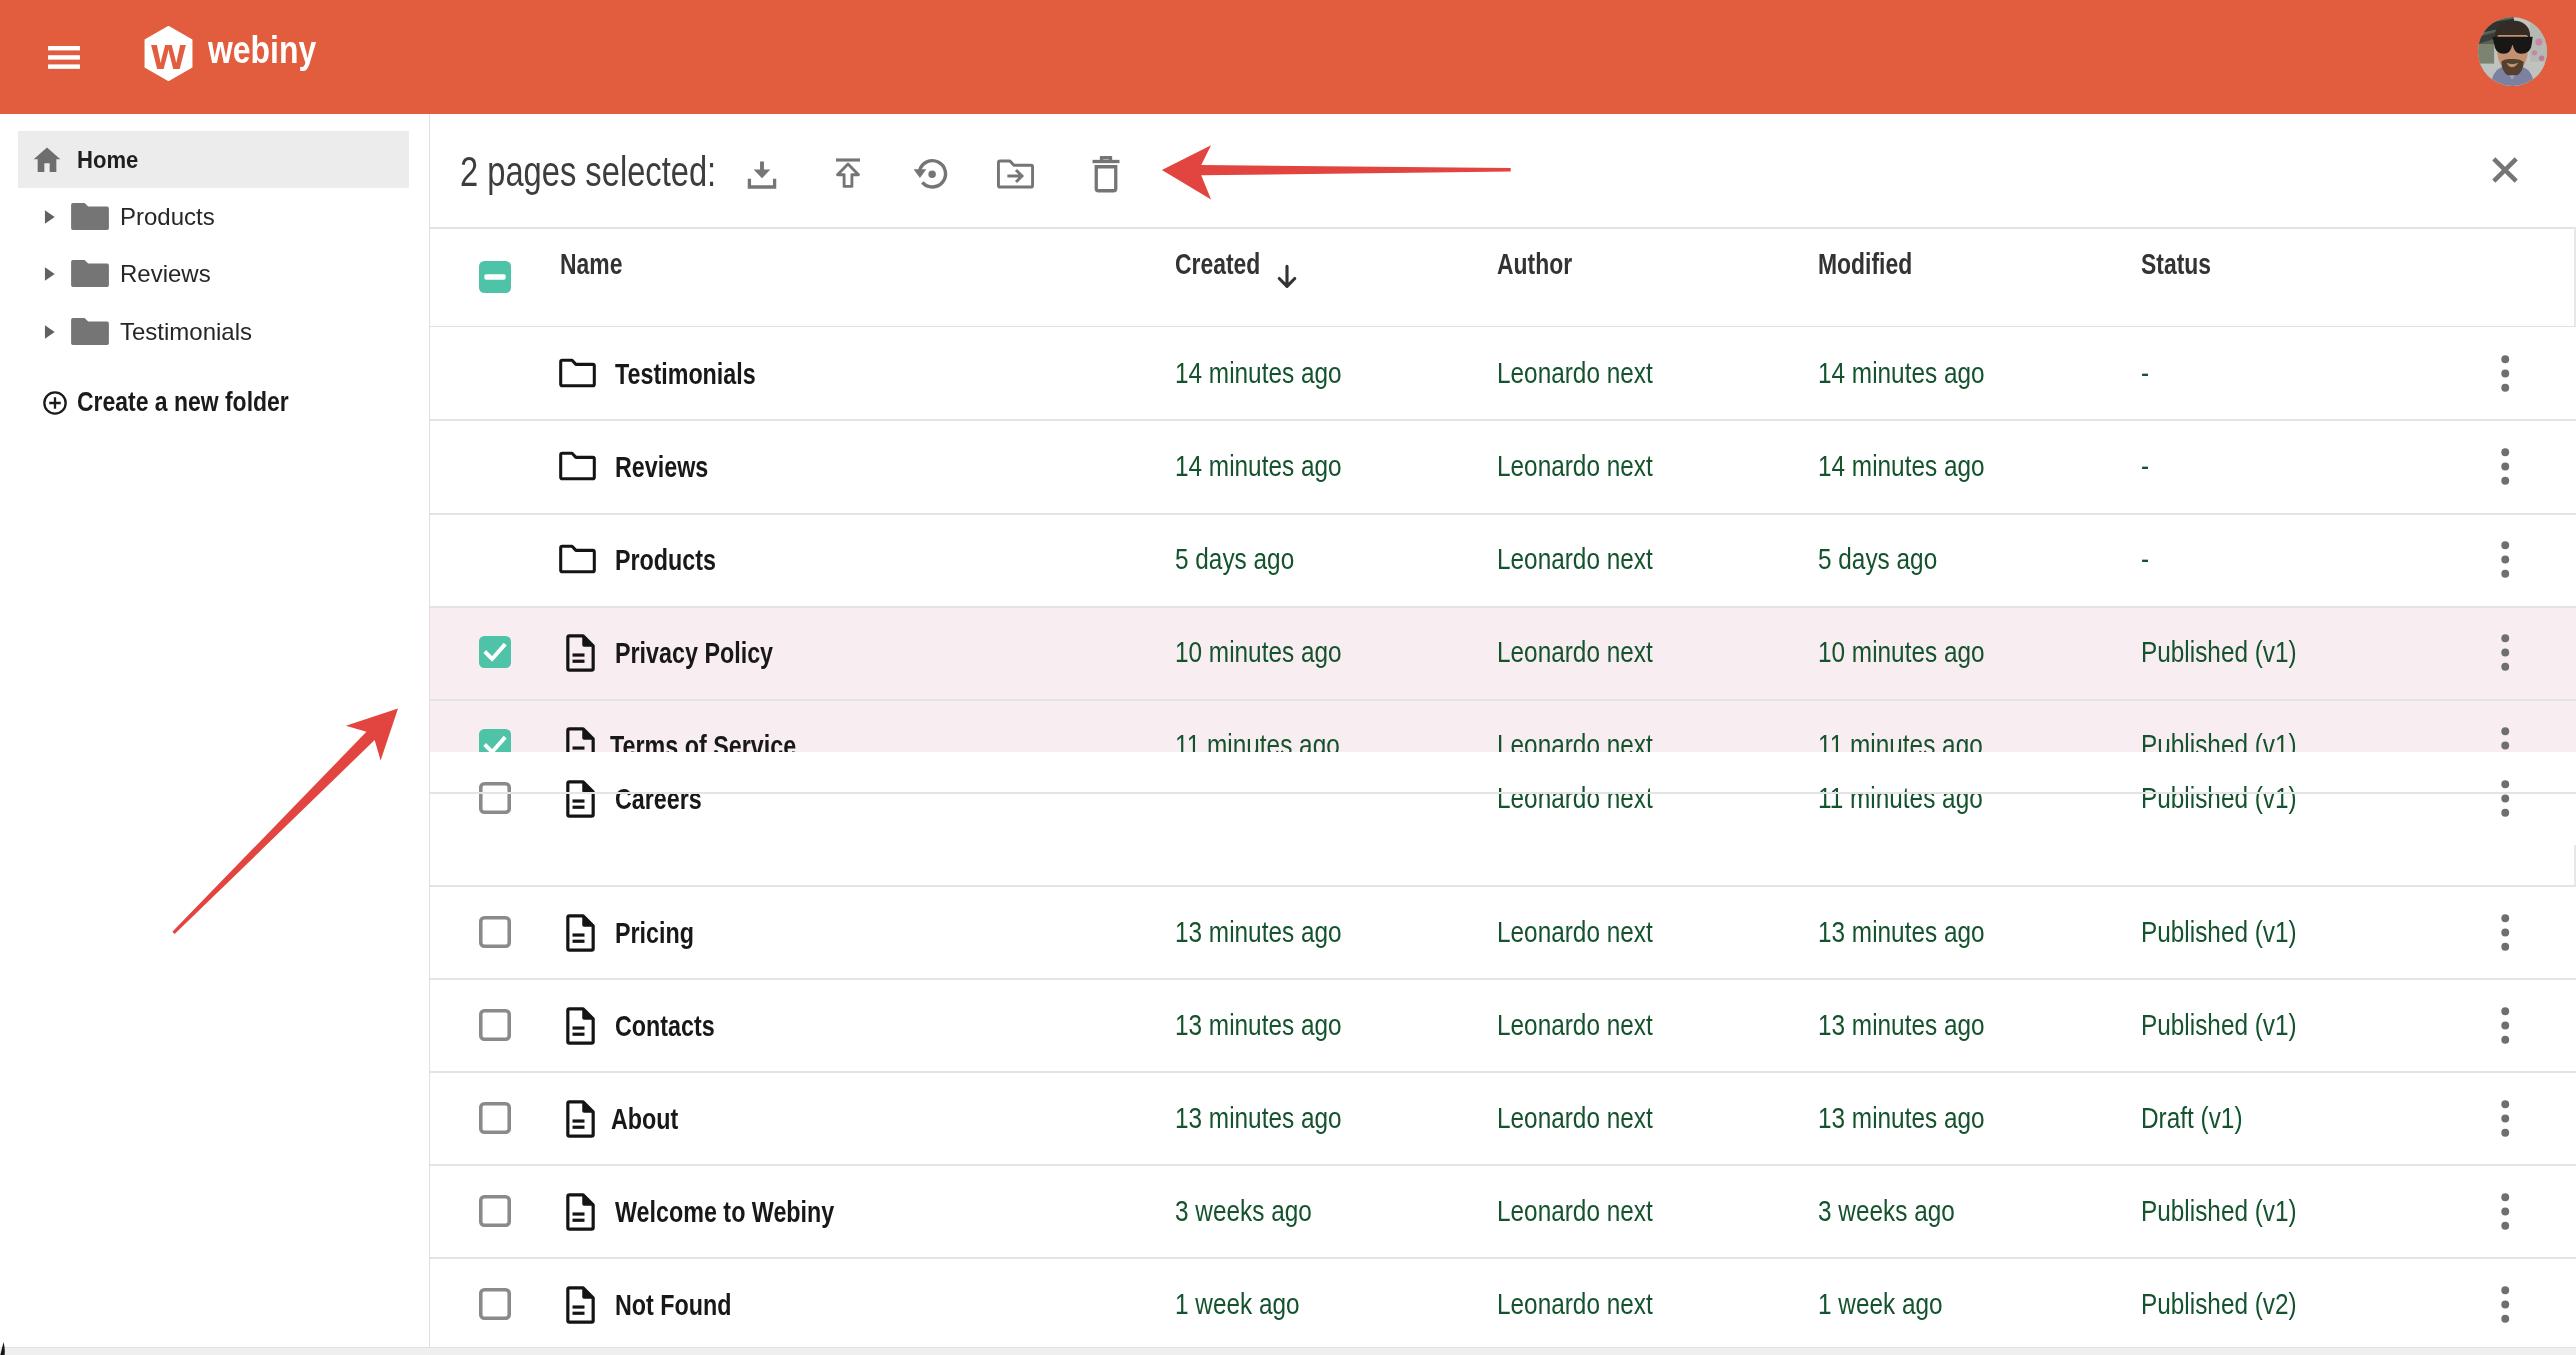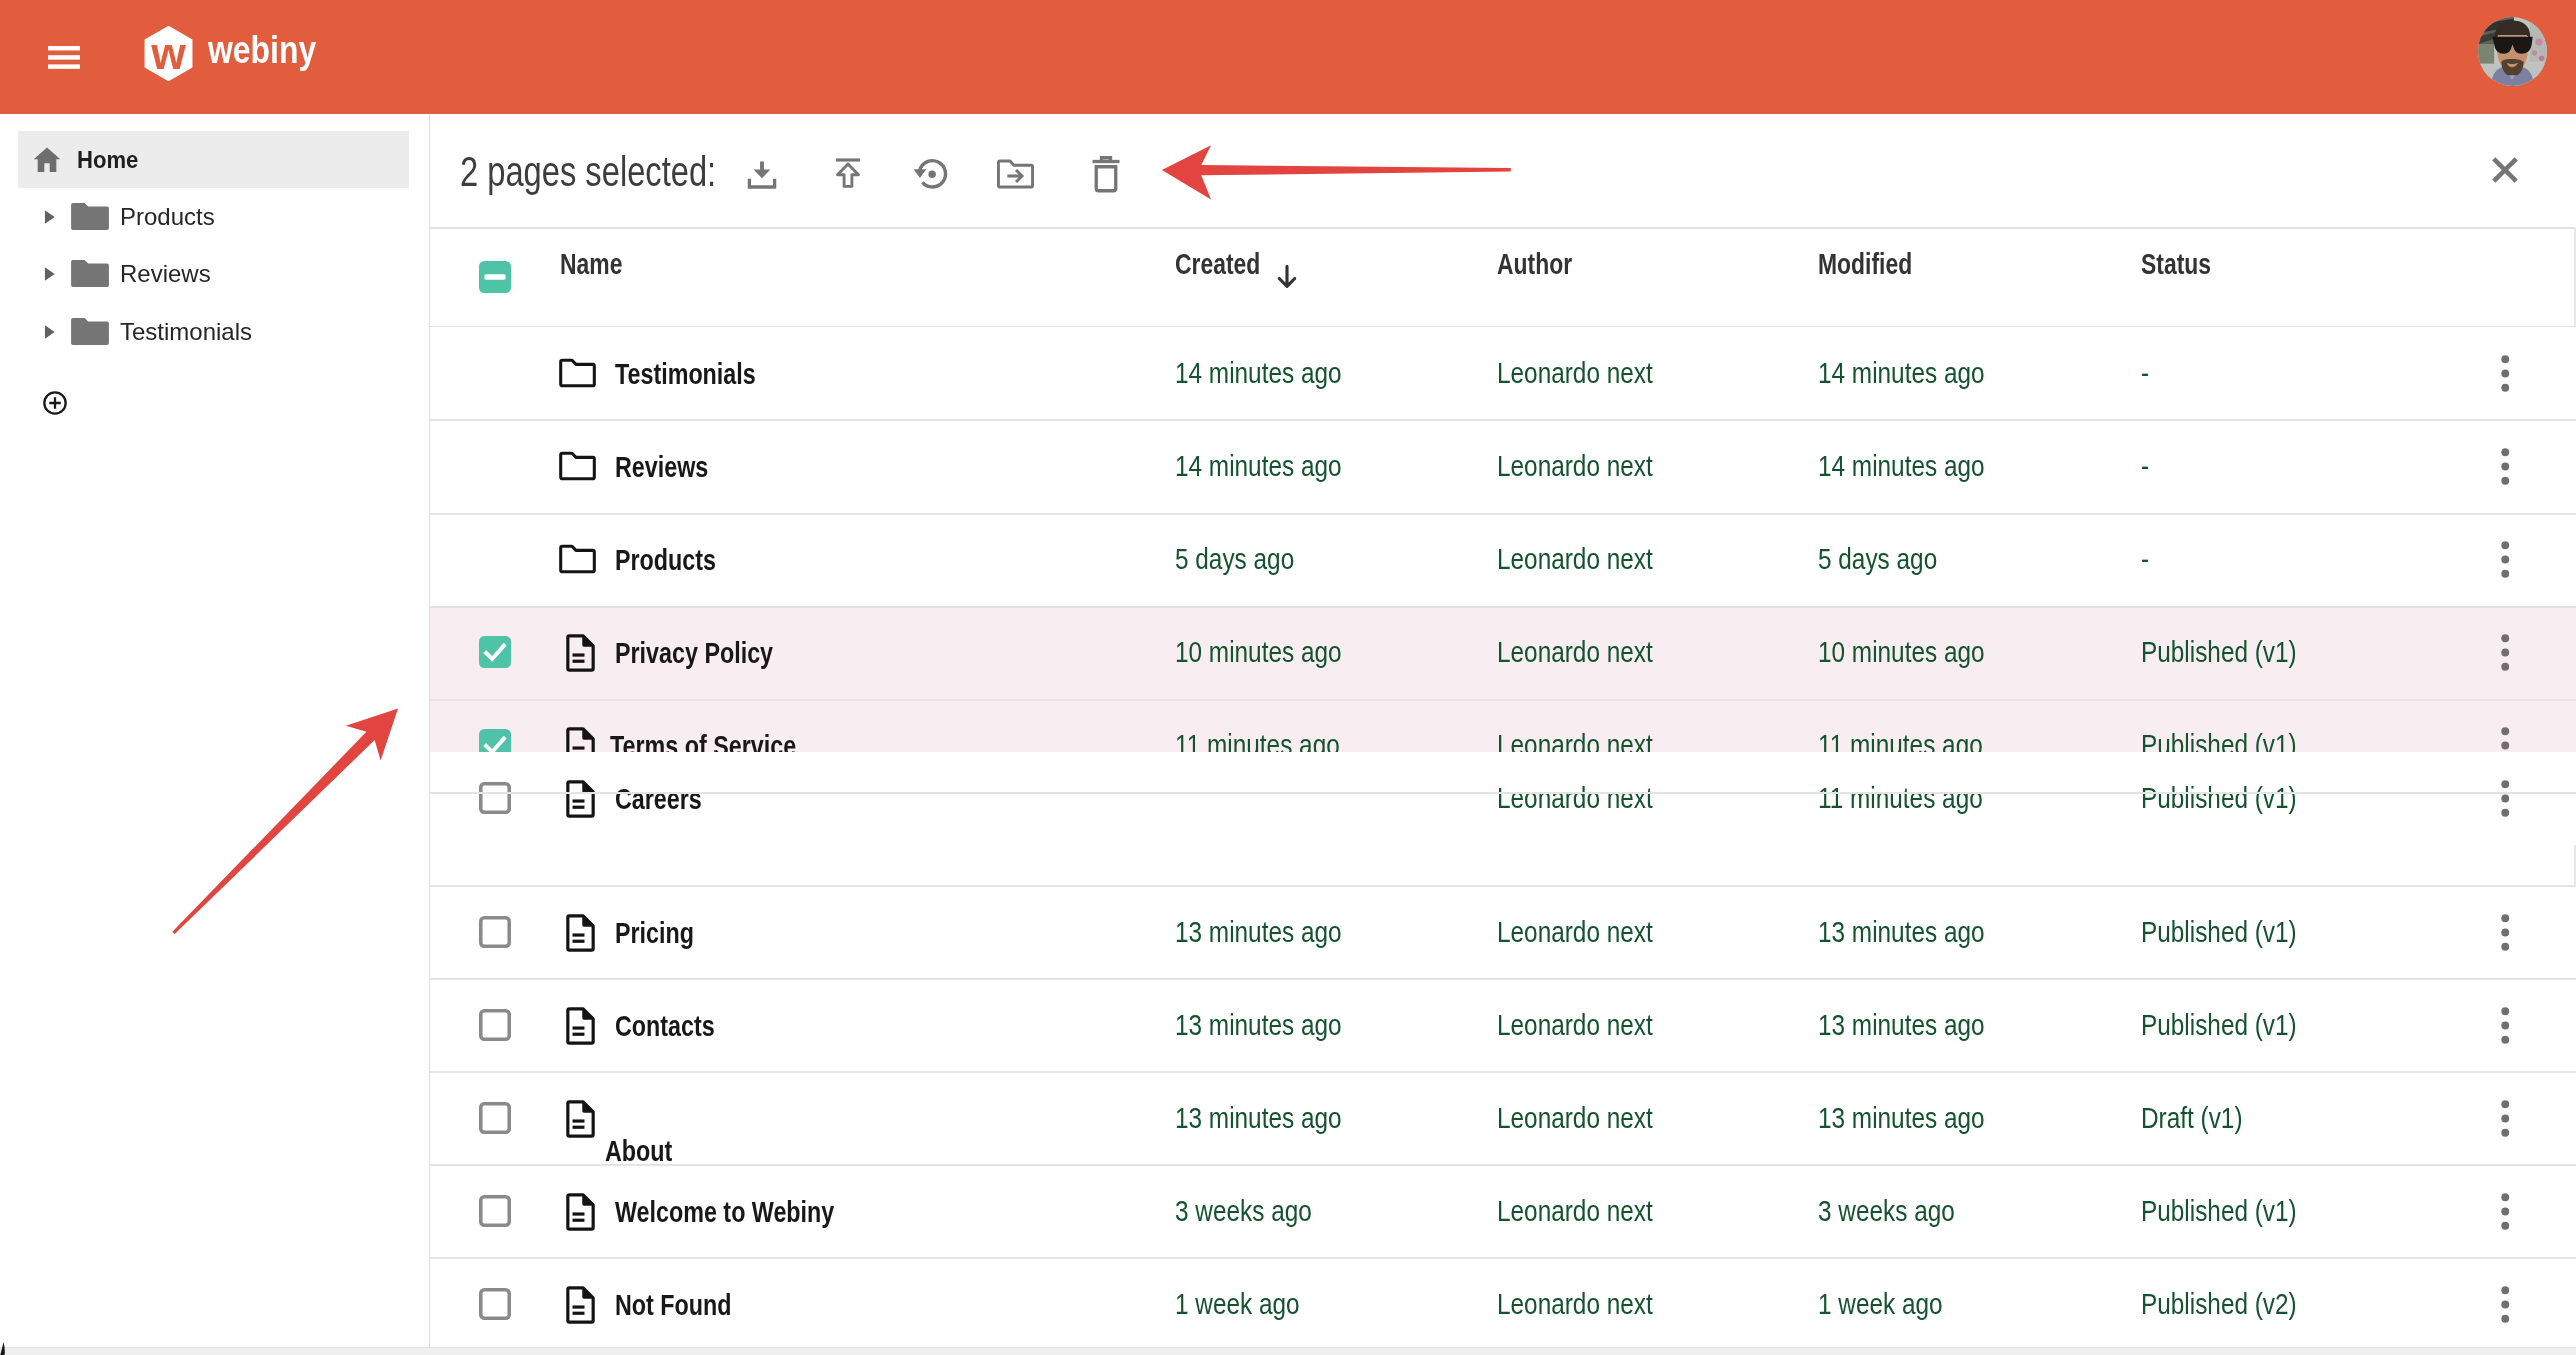--- a/index.html
+++ b/index.html
@@ -105,20 +105,23 @@
       </svg>
     <div class="treelbl">
         <span style="white-space:pre">Testimonials</span>
       </div>
   </div>
   <div class="newfolder">
     <svg class="abs" style="left:43px; top:17px;" width="24" height="24" viewBox="0 0 27 27">
       <circle cx="13.5" cy="13.5" r="12" fill="none" stroke="#1a1a1a" stroke-width="2.6"></circle>
       <path d="M13.5 7 V20 M7 13.5 H20" stroke="#1a1a1a" stroke-width="2.6"></path>
     </svg>
+    <div class="newfolderlbl">
+        <span class="tb" style="transform:scaleX(0.85)">Create a new folder</span>
+      </div>
   </div>
 </div>
 
 <div class="toolbar-text">
     <span class="tb" style="transform:scaleX(0.76)">2 pages selected:</span>
   </div>
 <div class="hdiv" style="left:430px; top:227px; width:2146px;"></div>
 <div class="abs" style="left:2574px; top:227px; width:1.8px; height:1120px; background:#e8e8e8;"></div>
 
 <svg class="abs" style="left:744px; top:156px;" width="36" height="38" viewBox="0 0 24 24">
@@ -410,21 +413,21 @@
 <div class="row" style="top:1072px;">
 <svg class="abs" style="left:49px; top:30px;" width="32" height="32" viewBox="0 0 36 36">
       <rect x="2" y="2" width="32" height="32" rx="4" fill="#fff" stroke="#8a8a8a" stroke-width="4"></rect>
     </svg>
 <svg class="abs" style="left:135px; top:27px;" width="31" height="40" viewBox="0 0 35 45">
       <path d="M5 3.2 H20.5 L31.8 14.5 V40 Q31.8 41.8 30 41.8 H5 Q3.2 41.8 3.2 40 V5 Q3.2 3.2 5 3.2 Z" fill="none" stroke="#141414" stroke-width="3.6" stroke-linejoin="round"></path>
       <path d="M19.5 2.5 L32.5 15.5 H21.5 Q19.5 15.5 19.5 13.5 Z" fill="#141414"></path>
       <rect x="8.5" y="23" width="13.5" height="3.6" fill="#141414"></rect>
       <rect x="8.5" y="30" width="13.5" height="3.6" fill="#141414"></rect>
     </svg>
-<div class="cell cname" style="left:175px;margin-top:32px;">
+<div class="cell cname" style="left:181px;">
       <span class="tb">About</span>
     </div>
 <div class="cell" style="left:745px;">
       <span class="tr">13 minutes ago</span>
     </div>
 <div class="cell" style="left:1067px;">
       <span class="tr">Leonardo next</span>
     </div>
 <div class="cell" style="left:1388px;">
       <span class="tr">13 minutes ago</span>

